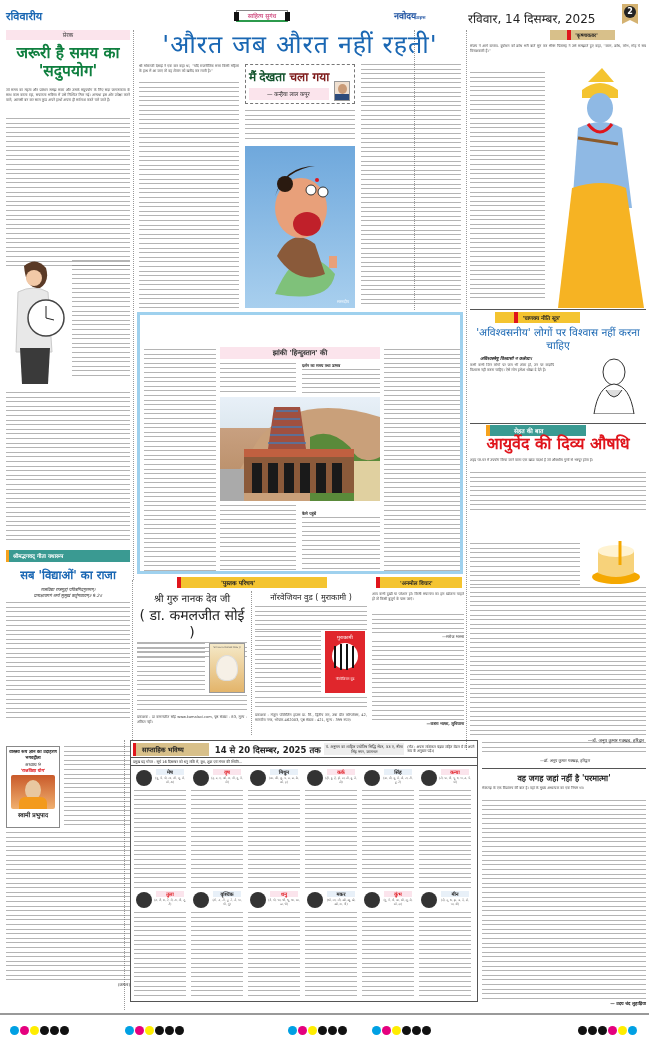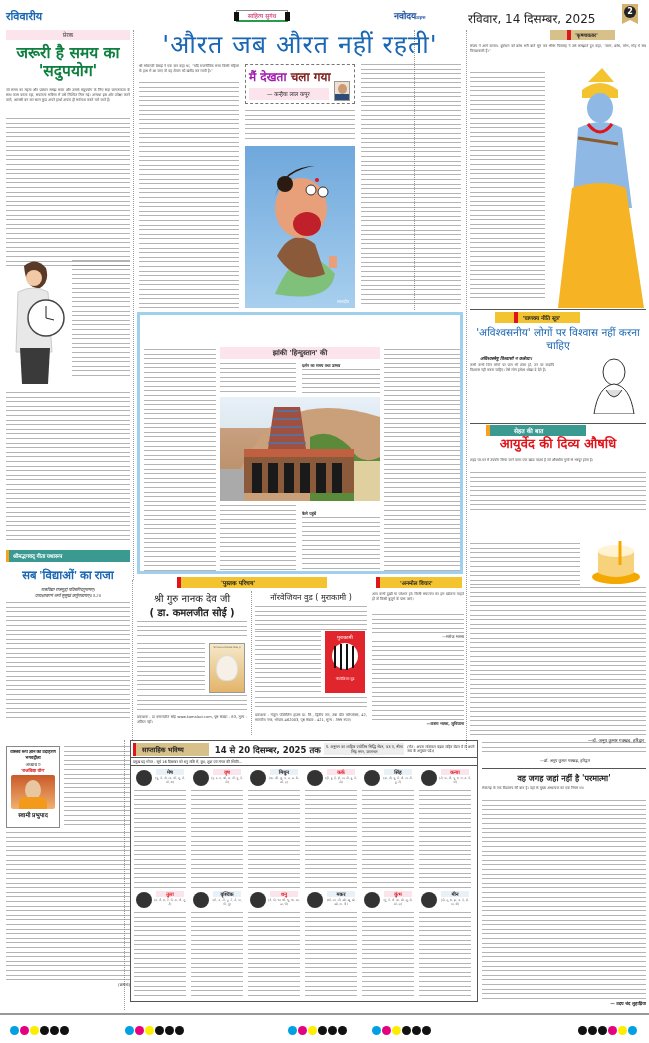--- a/index.html
+++ b/index.html
@@ -59,21 +59,21 @@
       <path d="M14 90 h30 l-2 36 h-26z" fill="#3a3a3a"></path>
       <circle cx="40" cy="60" r="18" fill="#fff" stroke="#444" stroke-width="1.5"></circle>
       <line x1="40" y1="60" x2="40" y2="48" stroke="#222"></line>
       <line x1="40" y1="60" x2="48" y2="62" stroke="#222"></line>
     </svg>
   </div>
   <div class="lines" style="position:absolute;left:66px;top:230px;width:58px;height:120px;"></div>
   <div class="lines" style="position:absolute;left:0;top:362px;width:124px;height:150px;"></div>
 </div>
 
-<div class="abs" style="left:6px;top:550px;width:124px;height:440px;font-family:Liberation Serif, serif;">
+<div class="abs" style="left:6px;top:550px;width:124px;height:440px;">
   <div style="background:#3a9a92;height:12px;display:flex;align-items:center;">
     <span style="width:3px;height:12px;background:#f6a21d;margin-right:4px;"></span>
     <span style="font-size:5.5px;color:#fff;font-weight:bold;">श्रीमद्भगवद्‌ गीता यथारूप</span>
   </div>
   <h2 style="font-size:11.5px;color:#1a67b3;text-align:center;margin-top:5px;">सब 'विद्याओं' का राजा</h2>
   <div style="font-size:4.3px;text-align:center;margin-top:4px;font-style:italic;color:#333;">राजविद्या राजगुह्यं पवित्रमिदमुत्तमम्।</div>
   <div style="font-size:4.3px;text-align:center;font-style:italic;color:#333;">प्रत्यक्षावगमं धर्म्यं सुसुखं कर्तुमव्ययम्॥ 9.2॥</div>
   <div class="lines" style="height:120px;margin-top:4px;"></div>
   <div style="position:absolute;left:0;top:196px;width:54px;height:82px;border:1px solid #888;padding:2px;">
     <div style="font-size:4.5px;text-align:center;font-weight:bold;line-height:5.5px;">वास्तव रूप ज्ञान का उदाहरण भगवद्गीता</div>
@@ -89,21 +89,21 @@
   <div class="lines" style="position:absolute;left:0;top:282px;width:124px;height:150px;"></div>
   <div style="position:absolute;right:0;top:432px;font-size:4px;">(क्रमशः)</div>
 </div>
 
 <div class="abs" style="left:137px;top:28px;width:326px;height:282px;">
   <h1 style="font-size:25px;font-weight:normal;color:#1a67b3;text-align:center;line-height:34px;letter-spacing:1px;">'औरत जब औरत नहीं रहती'</h1>
   <div class="txt" style="position:absolute;left:2px;top:36px;width:100px;height:16px;">श्री मोरारजी देसाई ने एक बार कहा था, ''यदि राजनीतिक सत्ता किसी महिला के हाथ में आ जाए तो वह शैतान को खरीद कर लाती है।''</div>
   <div class="lines" style="position:absolute;left:2px;top:54px;width:100px;height:226px;"></div>
   <div style="position:absolute;left:108px;top:36px;width:110px;height:40px;border:1px dashed #777;padding:3px;">
     <div style="font-size:12px;font-weight:bold;">
-      <span style="color:#a21caf;">मैं देखता</span>
+      <span style="color:#14532d;font-family:Liberation Serif, serif;">मैं देखता</span>
       <span style="color:#7f1d1d;">चला गया</span>
     </div>
     <div style="background:#fbe4ec;font-size:5.5px;padding:2px 0 2px 18px;margin-top:3px;width:80px;">— कन्हैया लाल कपूर</div>
     <div style="position:absolute;right:4px;top:16px;width:16px;height:20px;background:#f0e0d0;border:1px solid #999;">
       <div style="margin:2px auto 0;width:9px;height:10px;border-radius:50%;background:#c99a76;"></div>
       <div style="margin:0 auto;width:14px;height:6px;background:#2c4a7a;"></div>
     </div>
   </div>
   <div class="lines" style="position:absolute;left:108px;top:82px;width:110px;height:30px;"></div>
   <div style="position:absolute;left:108px;top:118px;width:110px;height:162px;background:linear-gradient(#6fa8dc,#a8cfee);">
@@ -163,21 +163,21 @@
   </div>
 </div>
 
 <div class="hrule" style="left:470px;top:423px;width:176px;"></div>
 
 <div class="abs" style="left:470px;top:425px;width:176px;height:320px;">
   <div style="margin-left:16px;width:100px;height:11px;background:#3a9a92;display:flex;align-items:center;">
     <span style="width:4px;height:11px;background:#f6a21d;margin-right:24px;"></span>
     <span style="font-size:6px;color:#fff;font-weight:bold;">सेहत की बात</span>
   </div>
-  <h2 style="font-size:13px;color:#e0151c;text-align:center;line-height:16px;">आयुर्वेद की दिव्य औषधि</h2>
+  <h2 style="font-size:16px;color:#e0151c;text-align:center;line-height:16px;">आयुर्वेद की दिव्य औषधि</h2>
   <div class="txt" style="margin-top:6px;height:12px;">शहद घर-घर में उपयोग किया जाने वाला एक खाद्य पदार्थ है जो औषधीय गुणों से भरपूर होता है।</div>
   <div class="lines" style="height:40px;margin-top:2px;"></div>
   <div class="lines" style="position:absolute;left:0;top:118px;width:110px;height:42px;"></div>
   <div style="position:absolute;right:4px;top:110px;width:52px;height:50px;">
     <svg width="52" height="50" viewBox="0 0 52 50">
       <ellipse cx="26" cy="42" rx="24" ry="7" fill="#f5a800"></ellipse>
       <path d="M8 16 q18-10 36 0 v22 q-18 8-36 0z" fill="#f7d27a"></path>
       <ellipse cx="26" cy="16" rx="18" ry="6" fill="#fff3d1"></ellipse>
       <path d="M30 6 v24" stroke="#f5a800" stroke-width="3"></path>
     </svg>
@@ -218,21 +218,21 @@
   <div class="lines" style="position:absolute;left:244px;top:34px;width:76px;height:222px;"></div>
 </div>
 
 <div class="abs" style="left:137px;top:577px;width:230px;height:158px;">
   <div class="tag" style="margin-left:40px;width:150px;height:11px;background:#f4c430;">
     <span class="bar" style="margin-right:40px;"></span>
       <span style="font-size:6px;flex:1;">'पुस्तक परिचय'</span>
   </div>
   <div style="position:absolute;left:0;top:14px;width:110px;height:144px;">
     <h3 style="font-size:10px;text-align:center;font-weight:normal;">श्री गुरु नानक देव जी</h3>
-    <h3 style="font-size:10px;text-align:center;font-weight:bold;">( डा. कमलजीत सोई )</h3>
+    <h3 style="font-size:14px;text-align:center;font-weight:normal;">( डा. कमलजीत सोई )</h3>
     <div class="lines" style="height:18px;margin-top:2px;"></div>
     <div class="lines" style="position:absolute;left:0;top:52px;width:68px;height:50px;"></div>
     <div style="position:absolute;left:72px;top:52px;width:36px;height:50px;background:linear-gradient(#f5e9c8,#e3b46a);border:1px solid #999;">
       <div style="font-size:2.5px;text-align:center;color:#555;padding-top:2px;">Sri Guru Nanak Dev Ji</div>
       <div style="margin:6px auto 0;width:22px;height:26px;border-radius:50% 50% 40% 40%;background:#f6f0e6;border:1px solid #ddd;"></div>
     </div>
     <div class="lines" style="position:absolute;left:0;top:104px;width:110px;height:18px;"></div>
     <div class="txt" style="position:absolute;left:0;top:124px;width:110px;height:16px;">प्रकाशक : डा कमलजीत सोई www.kamalsoi.com, पृष्ठ संख्या : 83, मूल्य : अंकित नहीं।</div>
   </div>
   <div class="vrule" style="left:114px;top:14px;height:144px;"></div>

